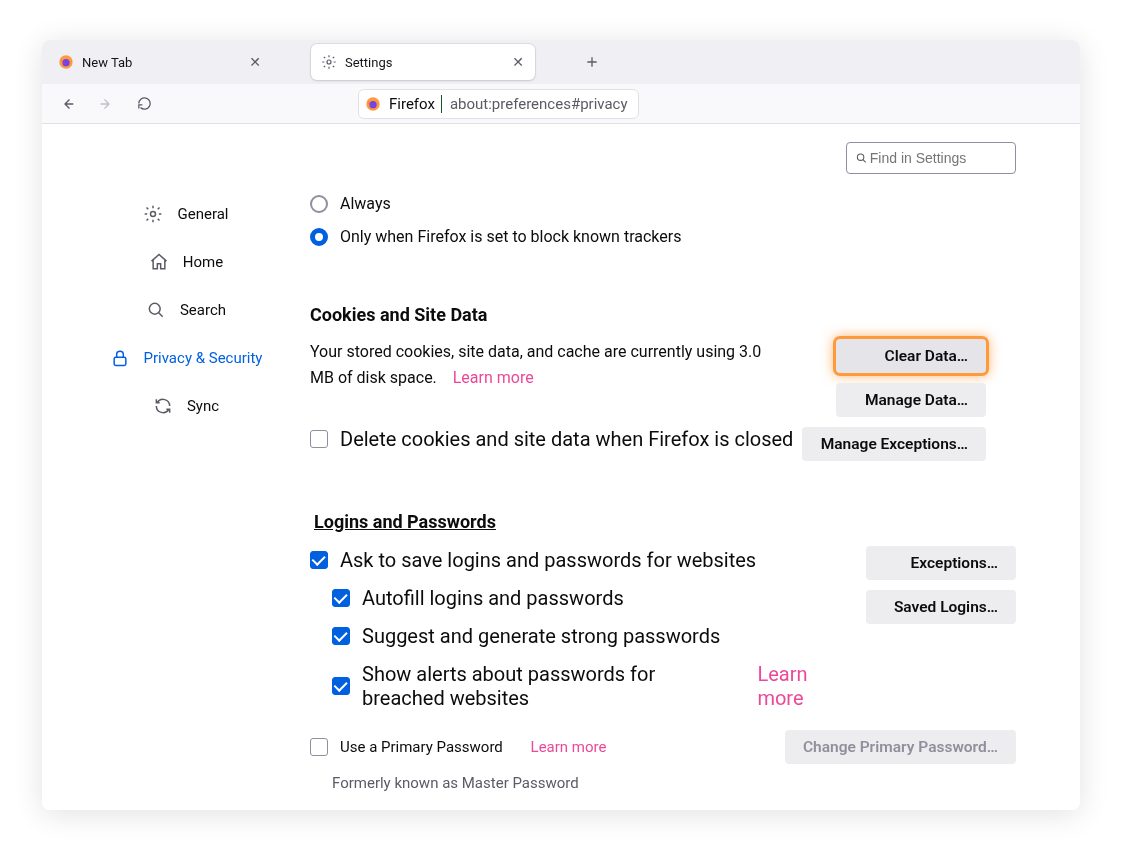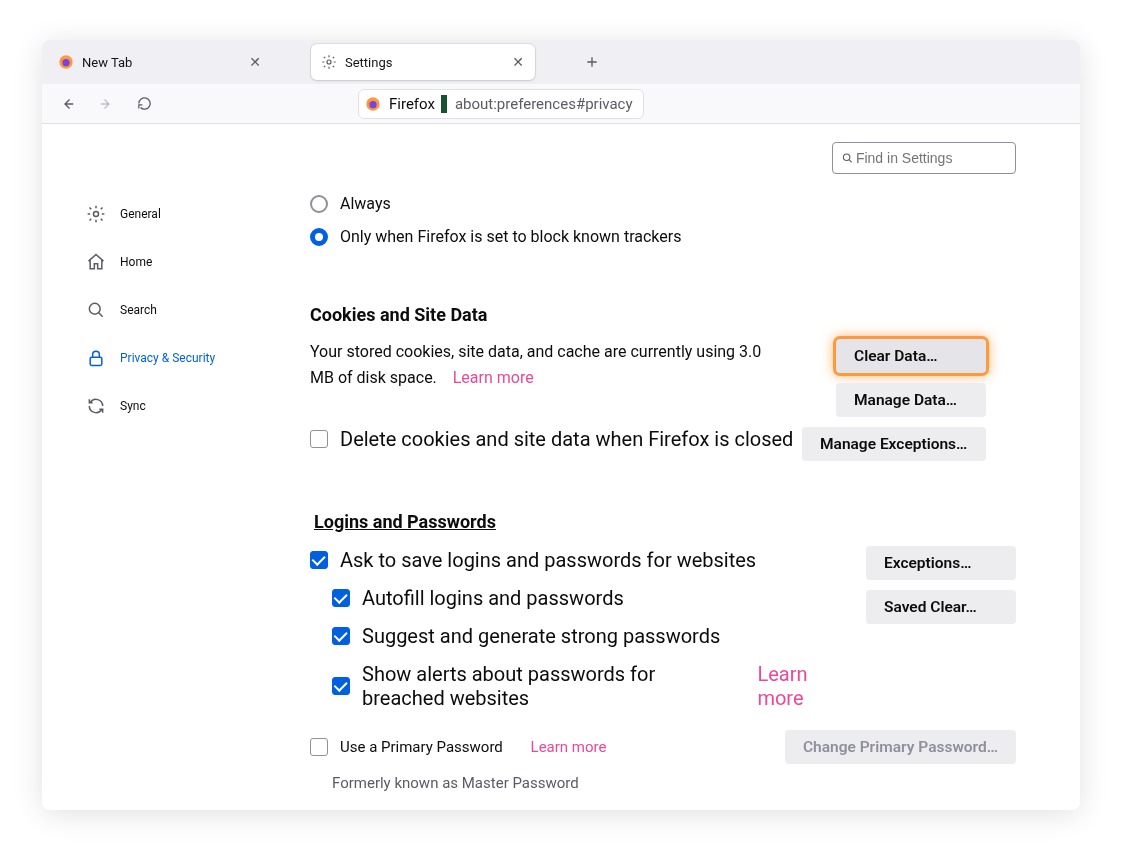--- a/index.html
+++ b/index.html
@@ -73,50 +73,51 @@
   }
   .nav-btn.disabled { color:#bfbfc9; }
   .url-pill {
     margin-left: 190px;
     display:flex; align-items:center; gap:8px;
     background:#fff; border:1px solid #e0e0e6; border-radius:6px;
     height:30px; padding:0 10px 0 6px;
     font-size:15px; color:#5b5b66;
   }
   .url-pill .ff-icon { width:16px; height:16px; }
-  .url-pill .product { color:#0c0c0d; font-weight:400; padding-right:6px; border-right:6px solid #14532d; }
+  .url-pill .product { color:#0c0c0d; font-weight:400; padding-right:6px; border-right:1px solid #14532d; }
   .url-pill .address { color:#5b5b66; }
   
   .content {
     position: absolute;
     top: 84px; left:0; right:0; bottom:0;
     background:#fff;
     overflow:hidden;
   }
   .searchbox-wrap {
     position:absolute;
     top:18px; right:64px;
-    width:184px; height:32px;
+    width:170px; height:32px;
     border:1px solid #8f8f9d; border-radius:4px;
     display:flex; align-items:center; padding:0 8px;
     color:#5b5b66; font-size:14px;
   }
   .searchbox-wrap input {
     border:none; outline:none; width:100%; font-size:14px; background:transparent;
   }
   
   .sidebar {
     position:absolute;
     left:44px; top:66px;
     width:200px;
   }
   .side-item {
     display:flex; align-items:center; gap:14px;
-    height:48px; font-size:12px; color:#0c0c0d;
+    height:48px; font-size:15px; color:#0c0c0d;
     cursor:default;
+    justify-content:center;
   }
   .side-item svg { width:20px; height:20px; stroke:#5b5b66; fill:none; stroke-width:1.8; }
   .side-item.active { color:#0060df; }
   .side-item.active svg { stroke:#0060df; }
   
   .main {
     position:absolute;
     left:268px; top:70px; right:64px;
   }
   .radio-row {
@@ -142,21 +143,21 @@
     max-width: 470px;
   }
   .learn { color:#ec4899; }
   .btn-col {
     display:flex; flex-direction:column; gap:10px; align-items:flex-end;
     min-width: 186px;
   }
   .btn {
     background:#ededf0; border:none; border-radius:4px;
     font-size:15.5px; font-weight:600; color:#0c0c0d;
-    padding: 8px 18px; min-width:150px; text-align:left;
+    padding: 8px 18px; min-width:150px; text-align:right;
     font-family:inherit;
   }
   .btn.wide { min-width:184px; }
   .btn.highlighted {
     box-shadow: 0 0 0 3px #ff9a3c, 0 0 12px 3px rgba(255,154,60,0.7);
     background:#e4e4e9;
   }
   .btn.disabled { color:#8f8f9d; }
   .check-row {
     display:flex; align-items:center; gap:12px;
@@ -338,21 +339,21 @@
             <span>Suggest and generate strong passwords</span>
           </div>
           <div class="check-row sub">
             <span class="check checked"></span>
             <span>Show alerts about passwords for breached websites</span>
             &nbsp;&nbsp;<span class="learn">Learn more</span>
           </div>
         </div>
         <div class="logins-right">
           <button class="btn">Exceptions…</button>
-          <button class="btn">Saved Clear…</button>
+          <button class="btn">Saved Logins…</button>
         </div>
       </div>
 
       <div class="primary-row-wrap">
         <div class="left">
           <span class="check"></span>
           <span>Use a Primary Password</span>
           &nbsp;<span class="learn">Learn more</span>
         </div>
         <button class="btn disabled" style="min-width:230px;">Change Primary Password…</button>

